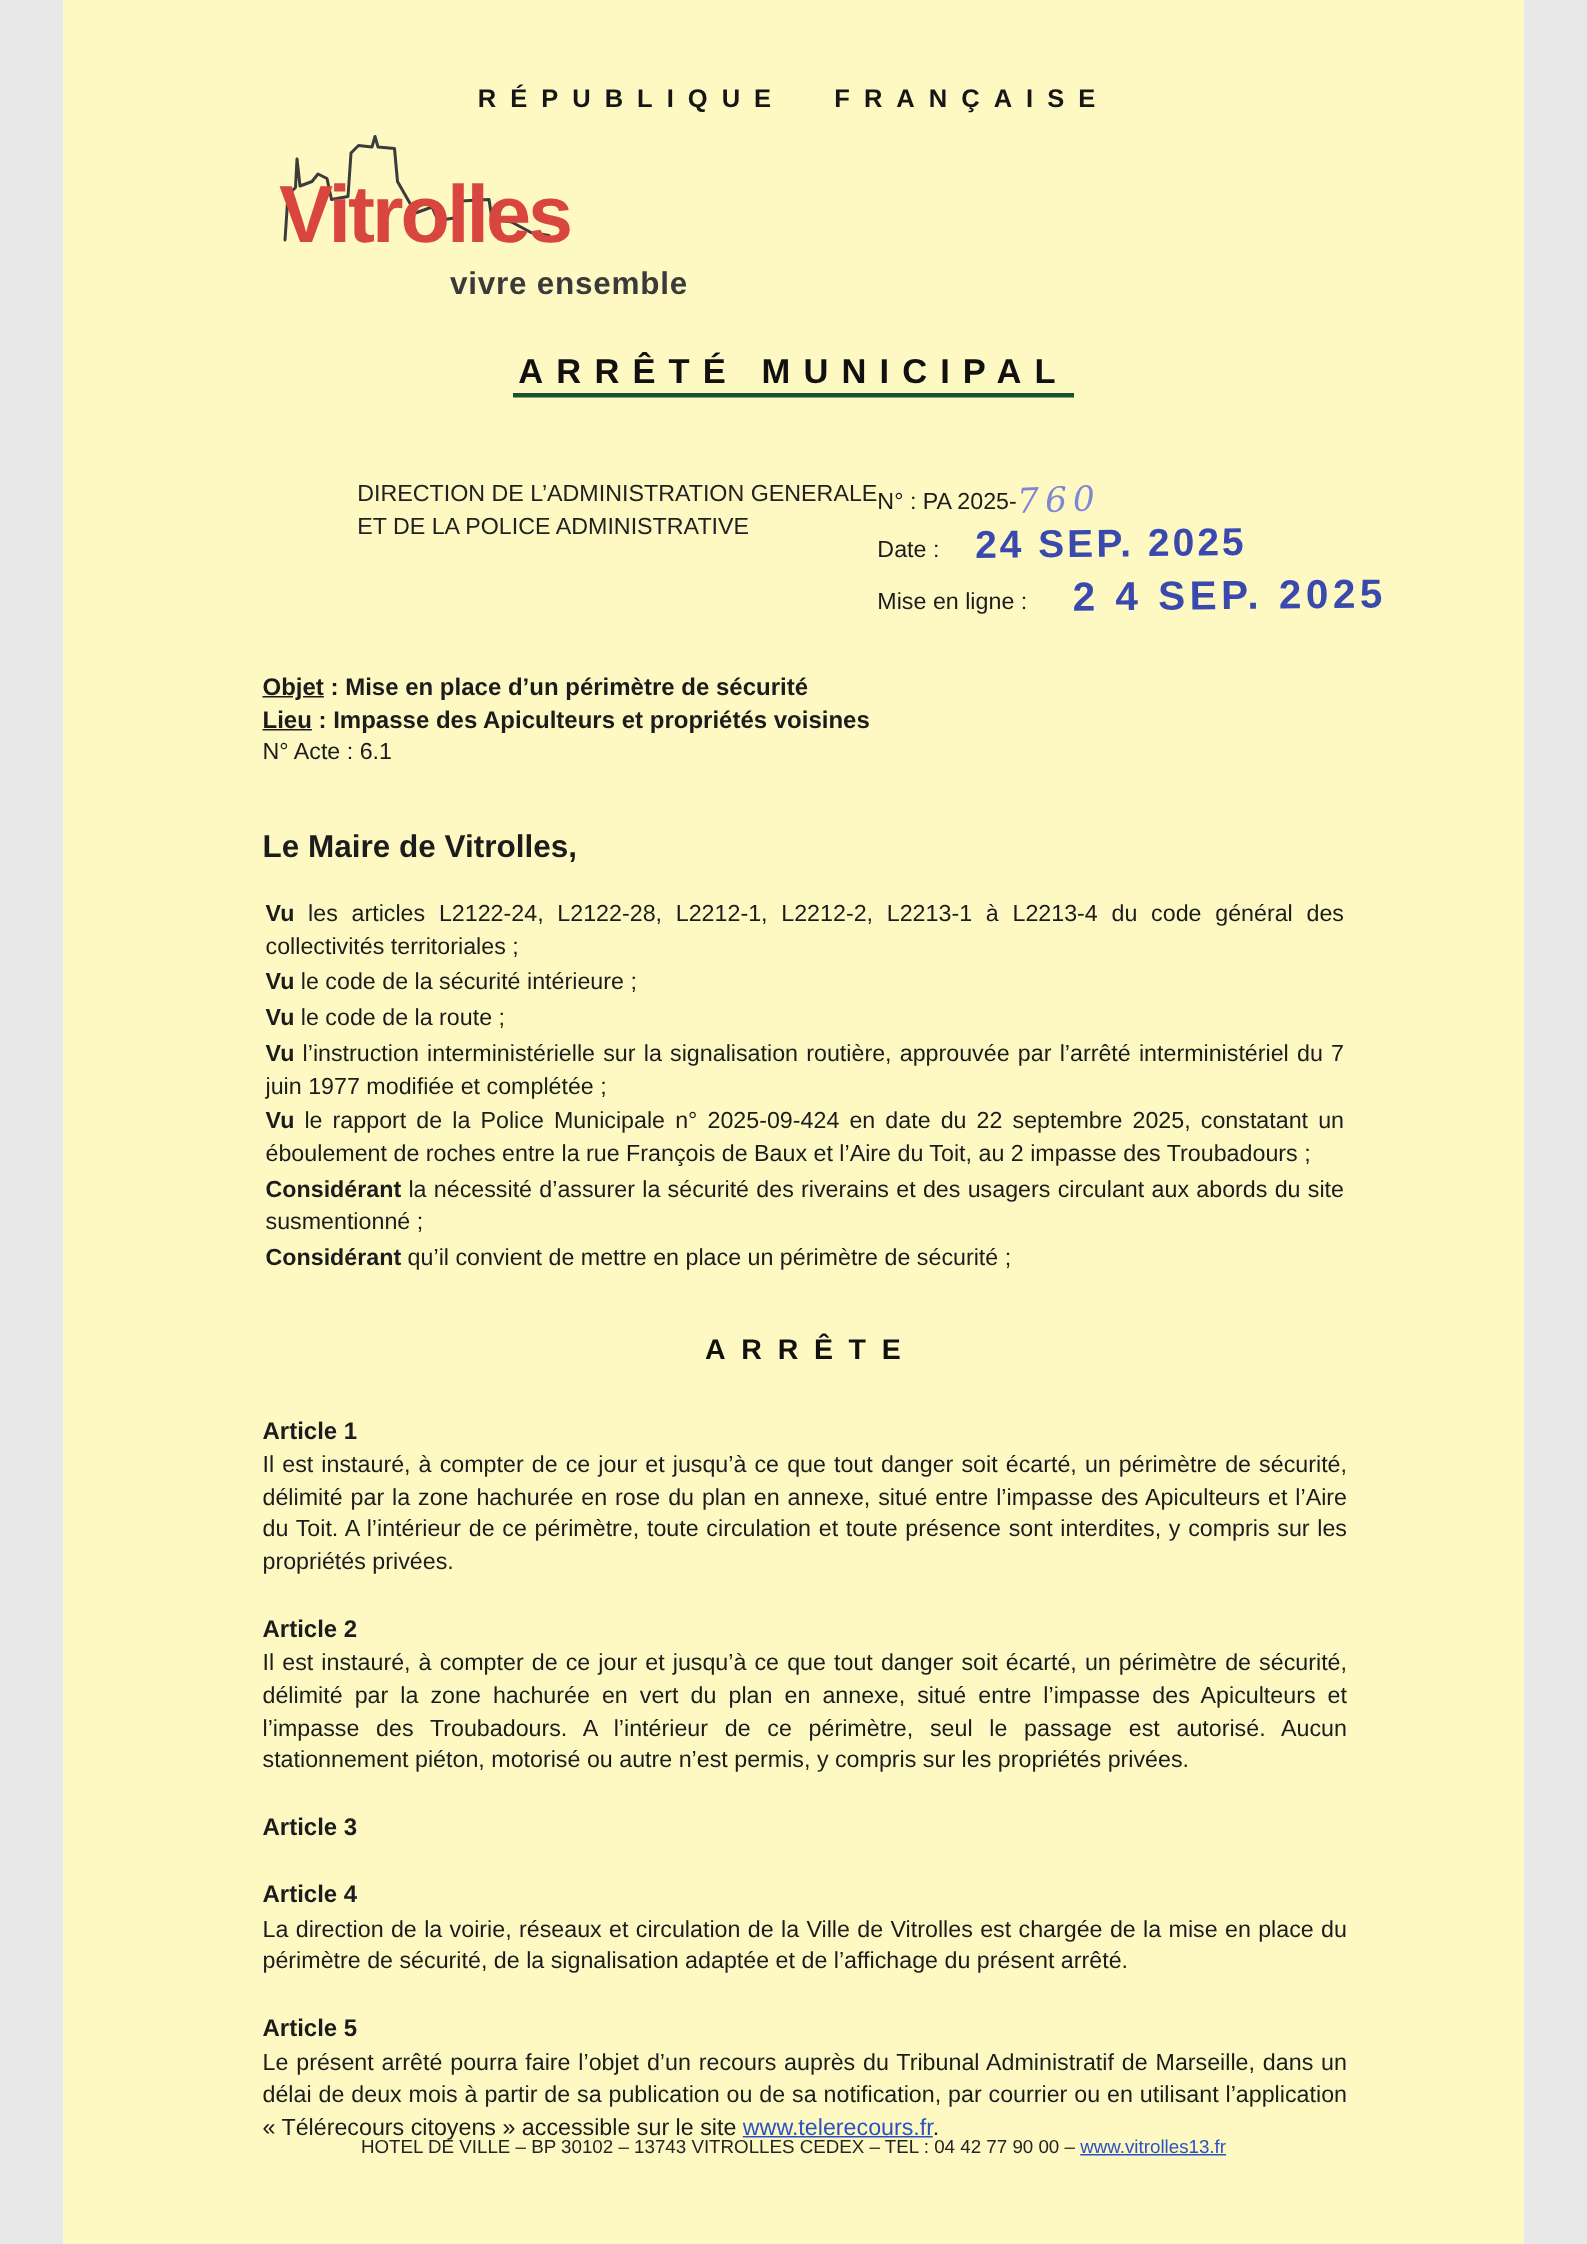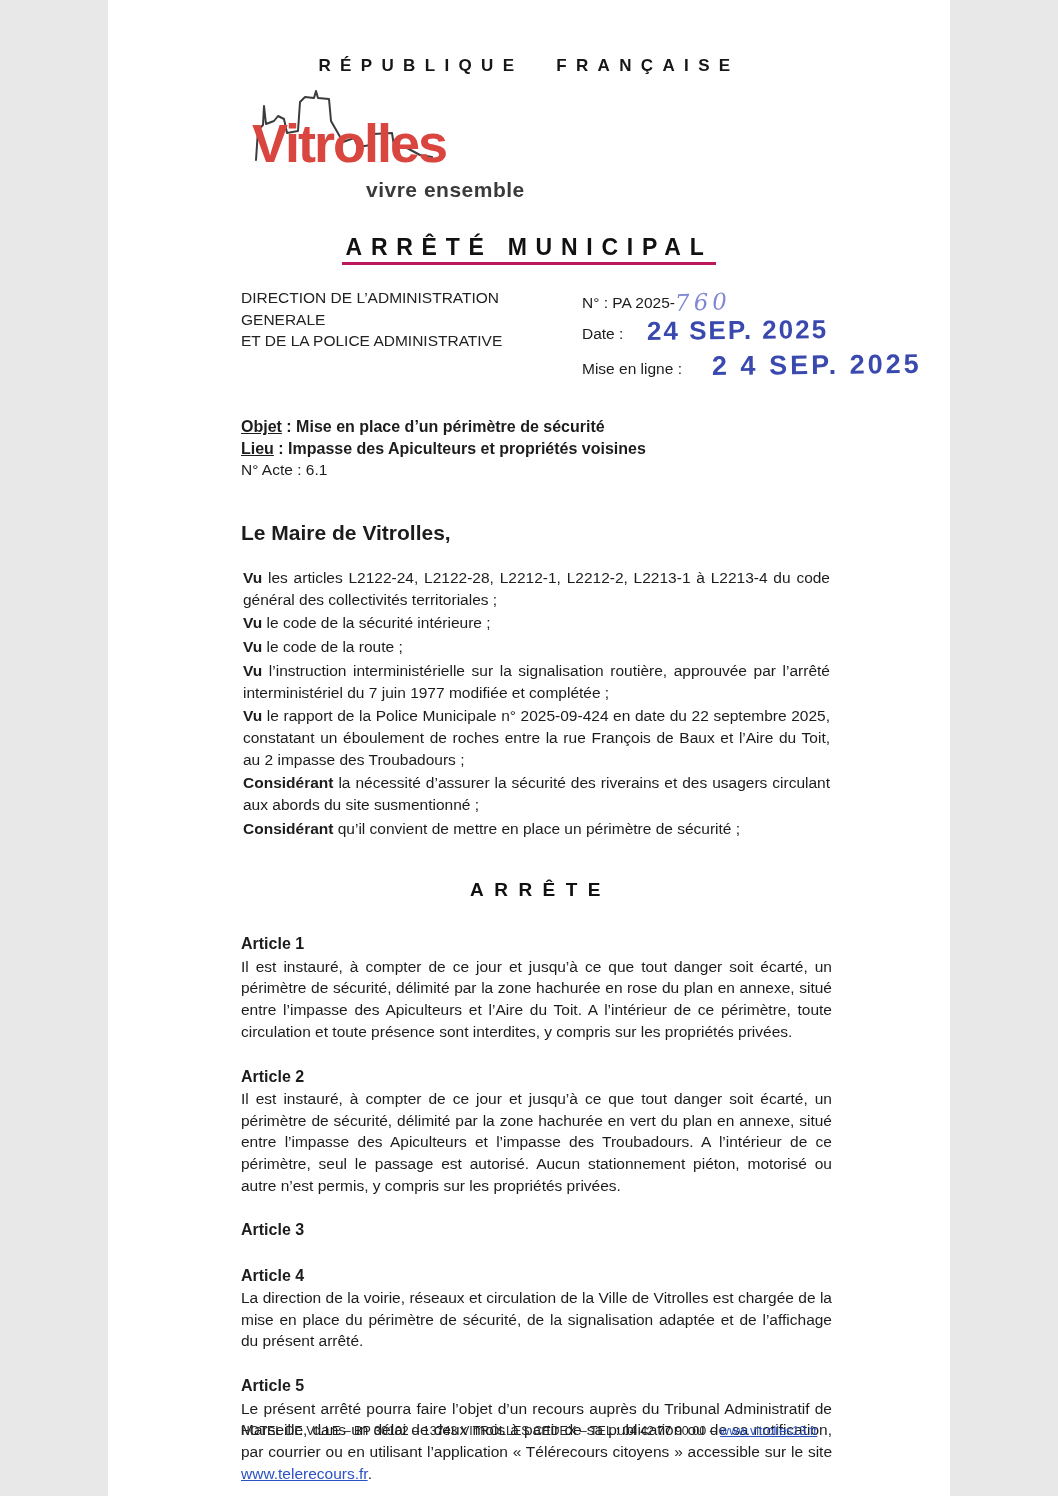--- a/index.html
+++ b/index.html
@@ -5,24 +5,24 @@
   :root {
     --brand-red: #d9453f;
     --stamp-blue: #3a49ae;
     --ink-blue-light: #8287d4;
     --link-blue: #2a52c4;
     --ink: #1c1c1c;
   }
   html, body { margin: 0; padding: 0; background: #e8e8e8; }
   .page {
     position: relative;
-    width: 842px;
+    width: 974px;
     height: 1496px;
     margin: 0 auto;
-    background: #ffffff;
+    background: #fef9c3;
     font-family: "Liberation Sans", sans-serif;
     color: var(--ink);
     overflow: hidden;
   }
   
   .republic {
     padding-top: 56px;
     text-align: center;
     font-size: 17px;
     font-weight: 600;
@@ -58,30 +58,30 @@
     letter-spacing: 0.5px;
   }
   
   .title-wrap { margin-top: 158px; text-align: center; }
   .title {
     display: inline-block;
     font-size: 23px;
     font-weight: bold;
     letter-spacing: 0.38em;
     color: #111;
-    border-bottom: 3px solid #be185d;
+    border-bottom: 3px solid #14532d;
     padding: 0 4px 1px 4px;
   }
   
   .info-row {
     display: flex;
-    justify-content: flex-start;
+    justify-content: center;
     align-items: flex-start;
     padding: 0 68px 0 133px;
-    margin-top: 22px;
+    margin-top: 54px;
   }
   .direction { font-size: 15.5px; line-height: 1.4; color: #222; }
   .numbers { font-size: 15.5px; width: 300px; }
   .numbers .num-line { white-space: nowrap; }
   .handwritten {
     display: inline-block;
     font-family: "DejaVu Serif", serif;
     font-style: italic;
     font-size: 23px;
     letter-spacing: 4px;

